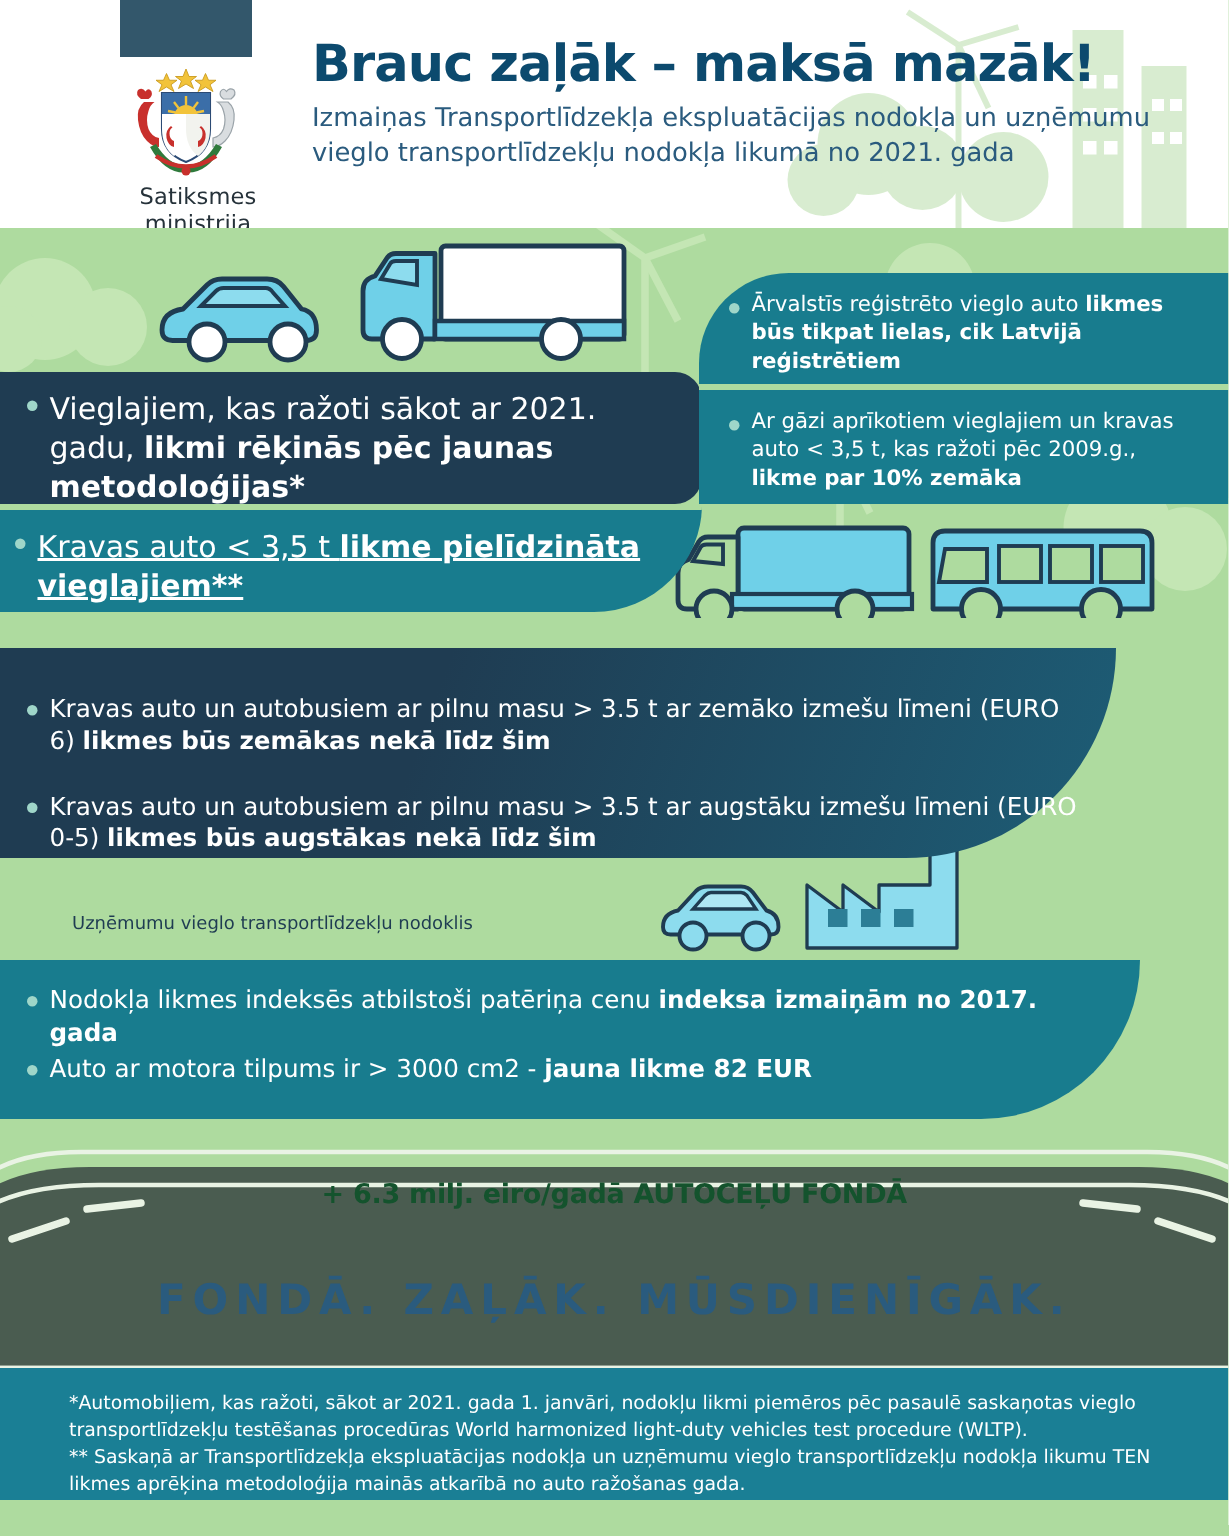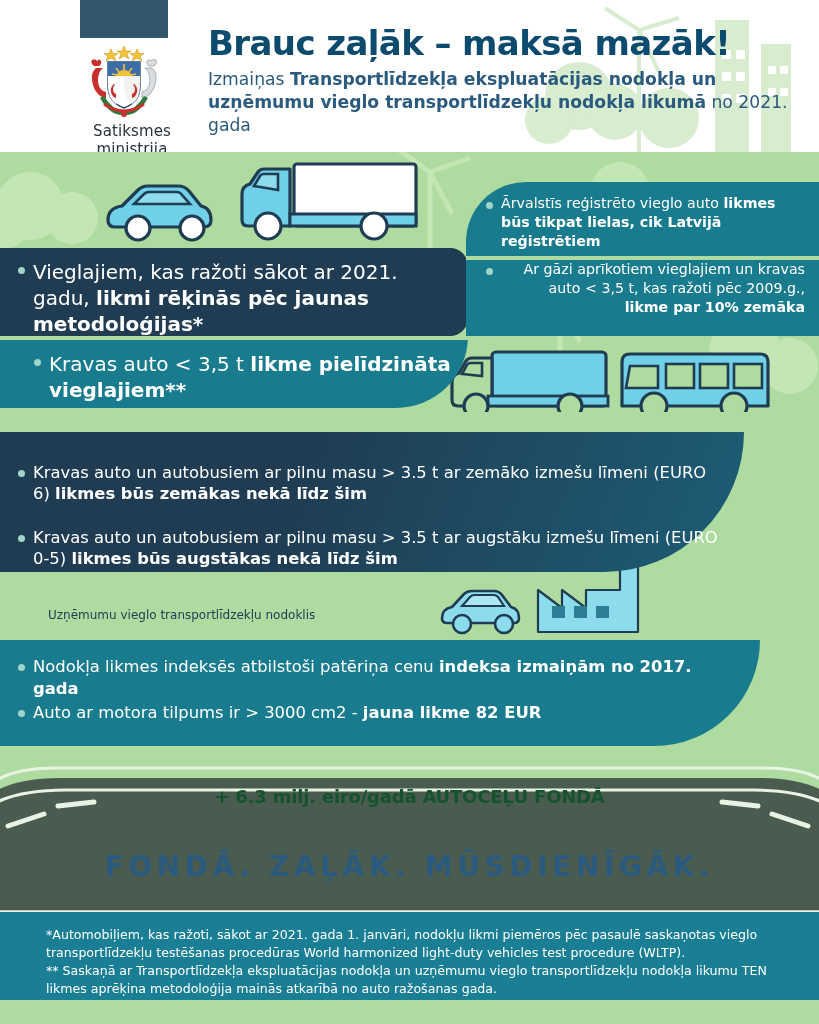--- a/index.html
+++ b/index.html
@@ -40,21 +40,21 @@
     margin-left: 16px;
   }
   .hdr-text { position: absolute; left: 208px; top: 24px; width: 590px; }
   .hdr-title {
     font-size: 34px; font-weight: bold; color: #0c4a6e;
     letter-spacing: -.6px; line-height: 1.12;
   }
   .hdr-sub {
     margin-top: 6px; font-size: 17.2px; color: #2a5b7e; line-height: 1.34;
   }
-  .hdr-sub b { font-weight: bold; }
+  .hdr-sub b { font-weight: normal; }
   .hdr-sub .light { font-weight: normal; }
 
   
   .scene {
     position: absolute; left: 0; top: 152px; width: 819px; height: 260px;
     overflow: hidden;
   }
 
   
   .panel { position: absolute; color: #ffffff; }
@@ -78,38 +78,38 @@
     border-radius: 0 18px 18px 0;
   }
   #panelA .inner { padding: 11px 14px 0 16px; }
 
   
   #panelB {
     left: 0; top: 336px; width: 468px; height: 72px;
     background: #187c8e;
     border-radius: 0 0 150px 0;
   }
-  #panelB .inner { padding: 11px 14px 0 32px; }
+  #panelB .inner { padding: 11px 14px 0 8px; text-decoration: underline; }
   #panelB.sep { border-top: 4px solid #aedb9f; }
 
   
   #panelC {
     left: 466px; top: 182px; width: 353px; height: 74px;
     background: #187c8e;
     border-radius: 60px 0 0 0;
   }
   #panelC .inner { padding: 12px 14px 0 18px; }
   #panelC .btxt { font-size: 14.2px; line-height: 1.33; }
 
   
   #panelD {
     left: 466px; top: 260px; width: 353px; height: 76px;
     background: #187c8e;
   }
-  #panelD .inner { padding: 0 14px 0 18px; text-align: right; }
+  #panelD .inner { padding: 12px 14px 0 18px; }
   #panelD .btxt { font-size: 14.2px; line-height: 1.33; }
   #panelD .sepbar {
     position: absolute; left: 0; top: -4px; width: 353px; height: 4px;
     background: #aedb9f;
   }
 
   
   #panelE {
     left: 0; top: 432px; width: 744px; height: 140px;
     background: linear-gradient(110deg, #1f3c52 0%, #1f3c52 38%, #1d5d76 100%);

